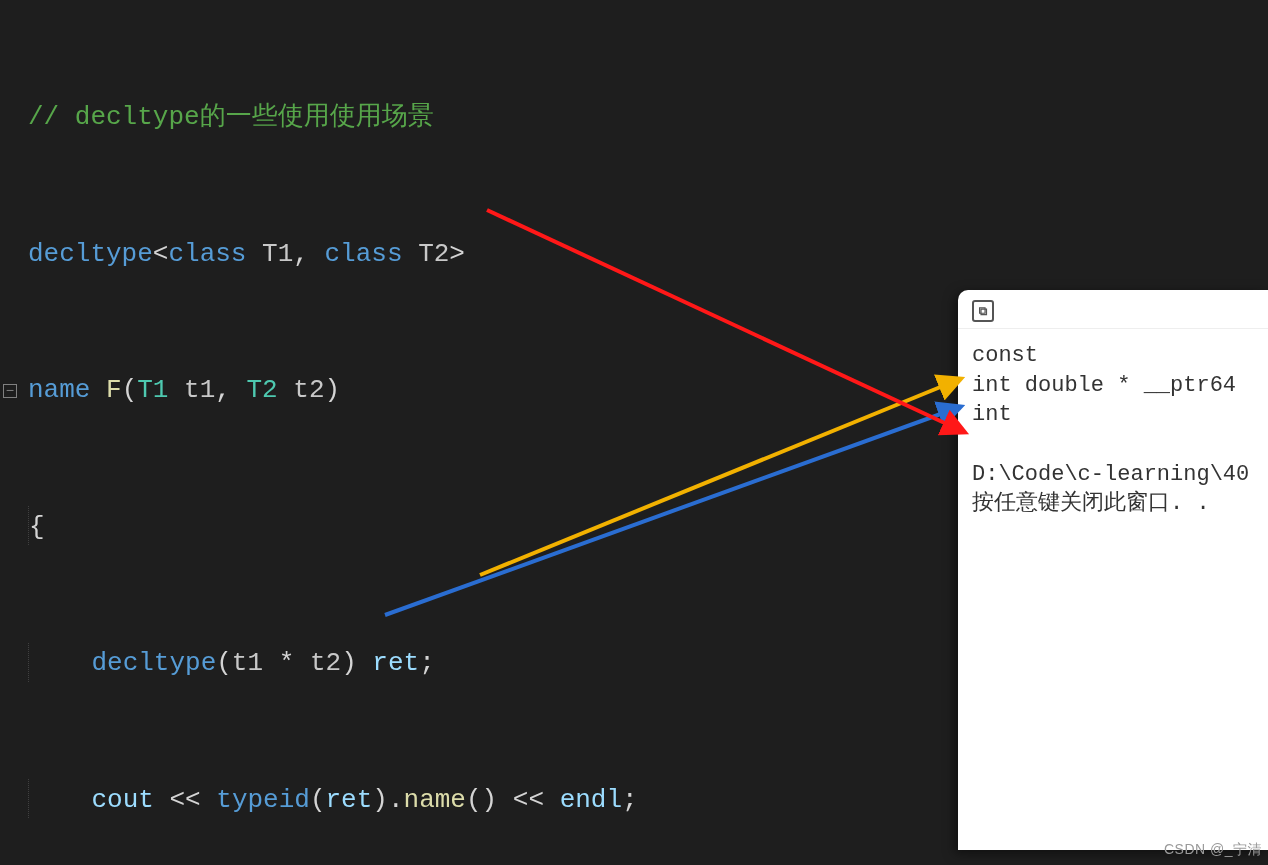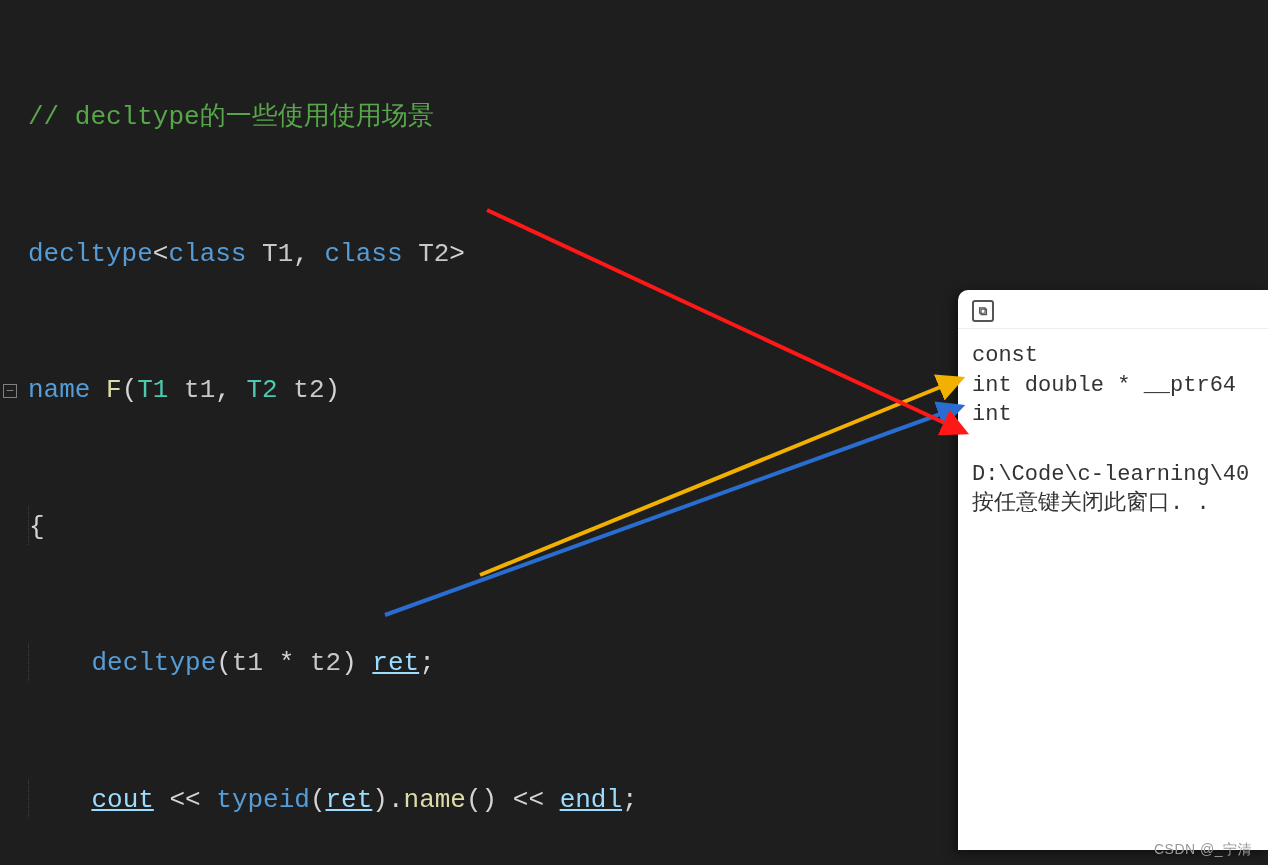--- a/index.html
+++ b/index.html
@@ -35,21 +35,21 @@
     display:inline-block;
     width:0; height:1.5em;
     border-left:1px dotted #404040;
     vertical-align:middle;
     position:relative;
     top:-1px;
   }
   .c-comment { color:#57a64a; }
   .c-kw      { color:#569cd6; }
   .c-type    { color:#4ec9b0; }
-  .c-ident   { color:#9cdcfe;text-decoration:underline; }
+  .c-ident   { color:#9cdcfe; }
   .c-local   { color:#c8c8c8; }
   .c-func    { color:#dcdcaa; }
   .c-punct   { color:#d4d4d4; }
   .c-tmpl    { color:#c8c8c8; }
 
   .console {
     position:absolute;
     left:958px; top:290px;
     width:310px; height:560px;
     background:#ffffff;
@@ -83,21 +83,21 @@
     white-space:pre;
   }
   svg.arrows {
     position:absolute;
     left:0;top:0;
     width:1268px;height:865px;
     pointer-events:none;
   }
   .watermark {
     position:absolute;
-    right:16px;
+    right:6px;
     bottom:4px;
     font-family:"Microsoft YaHei",sans-serif;
     font-size:14px;
     color:#9a9a9a;
     letter-spacing:0.5px;
   }
 </style>
 </head>
 <body>
 

